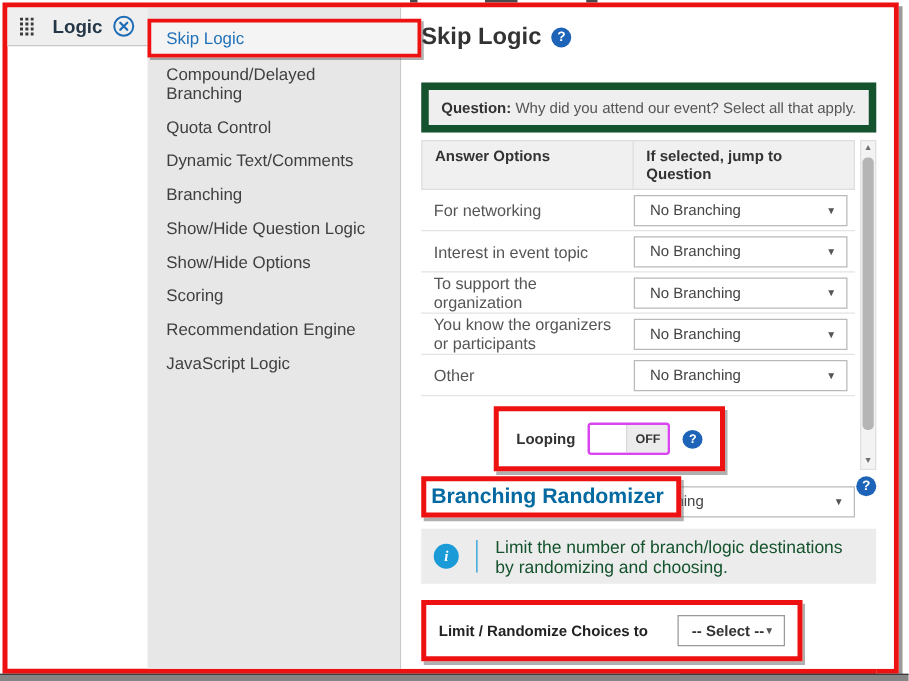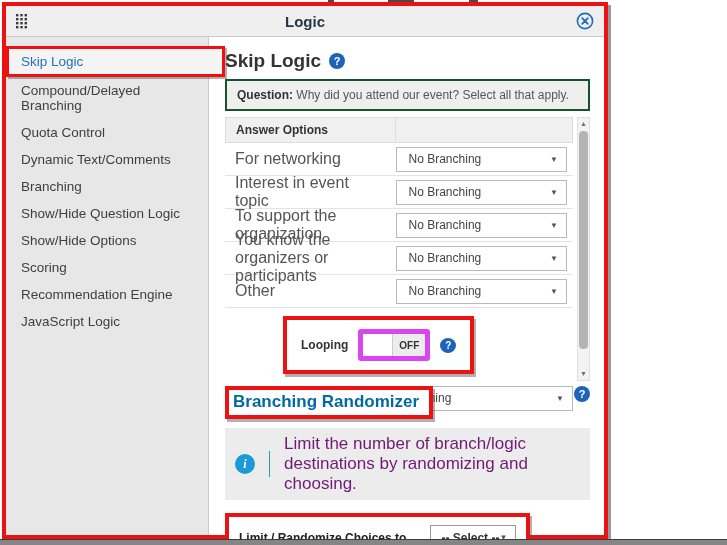--- a/index.html
+++ b/index.html
@@ -9,23 +9,23 @@
 
   
   .frag { position:absolute; top:0; background:#4a4a4a; }
   .frag1 { left:328px; width:6px; height:3px; }
   .frag2 { left:388px; width:26px; height:3px; }
   .frag3 { left:469px; width:9px; height:5px; }
   .bottom-strip { position:absolute; left:0; top:539px; width:727px; height:6px;
     background:#858585; border-top:1px solid #3c3c3c; }
 
   
-  .modal { position:absolute; left:2px; top:2px; width:606px; height:537px;
+  .modal { position:absolute; left:2px; top:2px; width:717px; height:537px;
     border:4px solid #ee1111; background:#fff;
-    box-shadow:3px 3px 0 rgba(70,70,70,.55); display:flex; flex-direction:column; }
+    box-shadow:3px 3px 0 rgba(70,70,70,.55); display:flex; flex-direction:row; }
   .titlebar { height:31px; background:#efefef; border-bottom:1px solid #c9c9c9;
     display:flex; align-items:center; padding:0 10px; flex:0 0 31px; }
   .drag { width:26px; color:#3a3a3a; cursor:move; display:flex; align-items:center; }
   .title { flex:1; text-align:center; font-size:15px; font-weight:bold; color:#253746; }
   .close { width:26px; display:flex; justify-content:flex-end; cursor:pointer; }
 
   .bodyrow { display:flex; flex:1; min-height:0; }
 
   
   .sidebar { width:203px; background:#e7e7e7; border-right:1px solid #c9c9c9;
@@ -37,45 +37,45 @@
     box-shadow:2px 2px 0 rgba(80,80,80,.45); }
 
   
   .content { flex:1; background:#fff; padding:0 14px 0 16px; position:relative;
     display:flex; flex-direction:column; min-width:0; }
   .head-row { margin-top:13px; display:flex; align-items:center; gap:8px; }
   .h-main { font-size:19px; font-weight:bold; color:#333; }
   .helpicon { width:16px; height:16px; border-radius:50%; background:#1d64b8;
     color:#fff; font-size:11px; font-weight:bold; display:inline-flex;
     align-items:center; justify-content:center; cursor:pointer; flex:0 0 16px; }
-  .question-bar { margin-top:7px; background:#efefef; border:2px solid #14532d;
+  .question-bar { margin-top:25px; background:#efefef; border:6px solid #14532d;
     padding:7px 10px; font-size:12px; color:#555; }
   .question-bar b { color:#333; }
 
   
   .scrollwrap { margin-top:6px; display:flex; height:264px; flex:0 0 264px; }
   .tablecol { flex:1; min-width:0; }
   .thead { display:flex; background:#f0f0f0; border:1px solid #ddd; }
   .th { font-size:12px; font-weight:bold; color:#333; padding:5px 10px; }
   .th1 { width:49%; border-right:1px solid #ddd; }
   .th2 { flex:1; }
   .trow { display:flex; align-items:center; border-bottom:1px solid #e4e4e4;
     height:33px; }
-  .td1 { width:49%; font-size:16px; color:#555; padding:0 10px; }
+  .td1 { width:49%; font-size:13px; color:#555; padding:0 10px; }
   .td2 { flex:1; padding-right:6px; }
   .dd { display:flex; align-items:center; justify-content:space-between;
     background:#fff; border:1px solid #b9b9b9; height:25px; padding:0 8px 0 12px;
     font-size:12px; color:#444; cursor:pointer; }
   .dd .caret { font-size:8px; color:#555; }
 
   .loop-wrap { margin:8px 0 0 58px; }
   .redbox { border:4px solid #ee1111; box-shadow:2px 3px 0 rgba(80,80,80,.45); }
   .loop-box { display:inline-flex; align-items:center; gap:10px; padding:9px 14px; background:#fff; }
   .loop-label { font-size:12px; font-weight:bold; color:#333; }
-  .toggle { display:flex; border:5px solid #d946ef; border-radius:3px; overflow:hidden;
+  .toggle { display:flex; border:2px solid #d946ef; border-radius:3px; overflow:hidden;
     cursor:pointer; background:#fff; }
   .tg-knob { width:30px; height:22px; background:#fff; border-right:1px solid #ccc; }
   .tg-off { width:32px; height:22px; background:#ececec; font-size:10px; font-weight:bold;
     color:#333; display:flex; align-items:center; justify-content:center; }
   .helpicon.sm { width:15px; height:15px; font-size:10px; }
 
   .dd-row { margin:10px 0 0 22px; display:flex; align-items:center; gap:12px; }
   .dd-label { font-size:12px; font-weight:bold; color:#333; }
   .dd.wide { width:212px; }
 
@@ -89,21 +89,21 @@
   
   .rand-row { margin-top:5px; display:flex; align-items:flex-start; justify-content:space-between; }
   .rand-head-box { padding:2px 10px 3px 4px; background:#fff; }
   .rand-head { font-size:17px; font-weight:bold; color:#0369a1; }
   .info-bar { margin-top:9px; background:#ececec; padding:6px 10px; display:flex;
     align-items:center; }
   .info-icon { width:20px; height:20px; border-radius:50%; background:#1a9ad6;
     color:#fff; font-size:12px; font-style:italic; font-weight:bold; font-family:"Liberation Serif",serif;
     display:flex; align-items:center; justify-content:center; flex:0 0 20px; }
   .info-line { width:2px; height:26px; background:#1a9ad6; margin:0 14px 0 14px; }
-  .info-text { font-size:17px; color:#701a75; }
+  .info-text { font-size:14px; color:#14532d; }
 
   .limit-wrap { margin-top:13px; }
   .limit-box { display:inline-flex; align-items:center; gap:24px; padding:8px 10px; background:#fff; }
   .limit-label { font-size:12px; font-weight:bold; color:#222; }
   .dd.select { font-weight:bold; color:#333; width:86px; padding:0 6px 0 8px; border-color:#999;justify-content:center; }
 
   .save-row { margin-top:7px; display:flex; justify-content:flex-end; }
   .save-box { padding:2px; background:#fff; }
   .save-btn { background:#1d6db6; border:1px solid #0a4e87; color:#fff;
     font-size:12px; font-weight:bold; padding:6px 12px; cursor:pointer; border-radius:2px;
@@ -170,20 +170,21 @@
 
         <div class="question-bar">
           <b>Question:</b>
           <span>Why did you attend our event? Select all that apply.</span>
         </div>
 
         <div class="scrollwrap">
           <div class="tablecol">
             <div class="thead">
               <div class="th th1">Answer Options</div>
+              <div class="th th2">If selected, jump to Question</div>
             </div>
 
             <div class="trow">
               <div class="td1">For networking</div>
               <div class="td2">
                   <div class="dd">
                 <span>No Branching</span>
                 <span class="caret">▼</span>
               </div>
                 </div>

